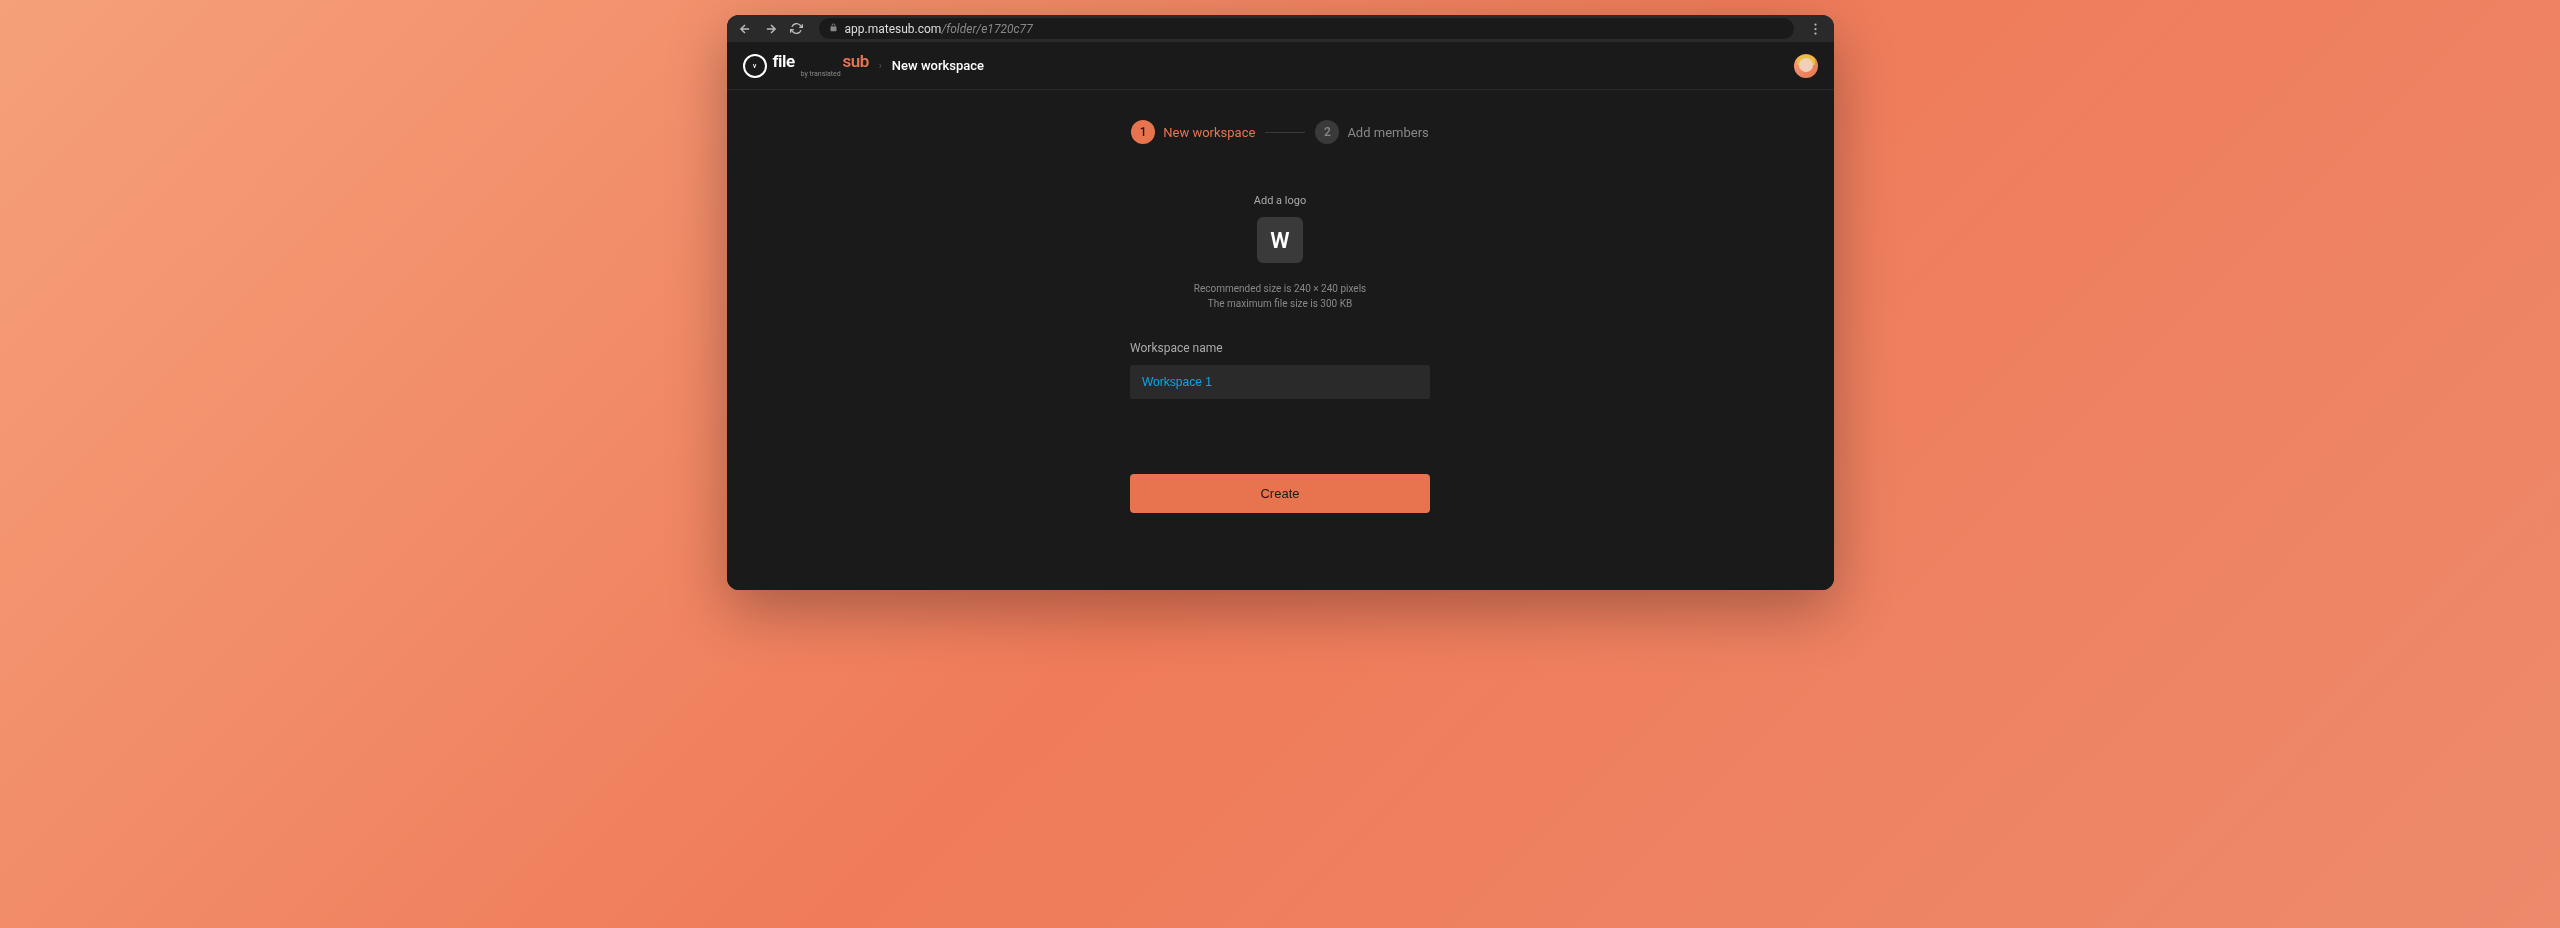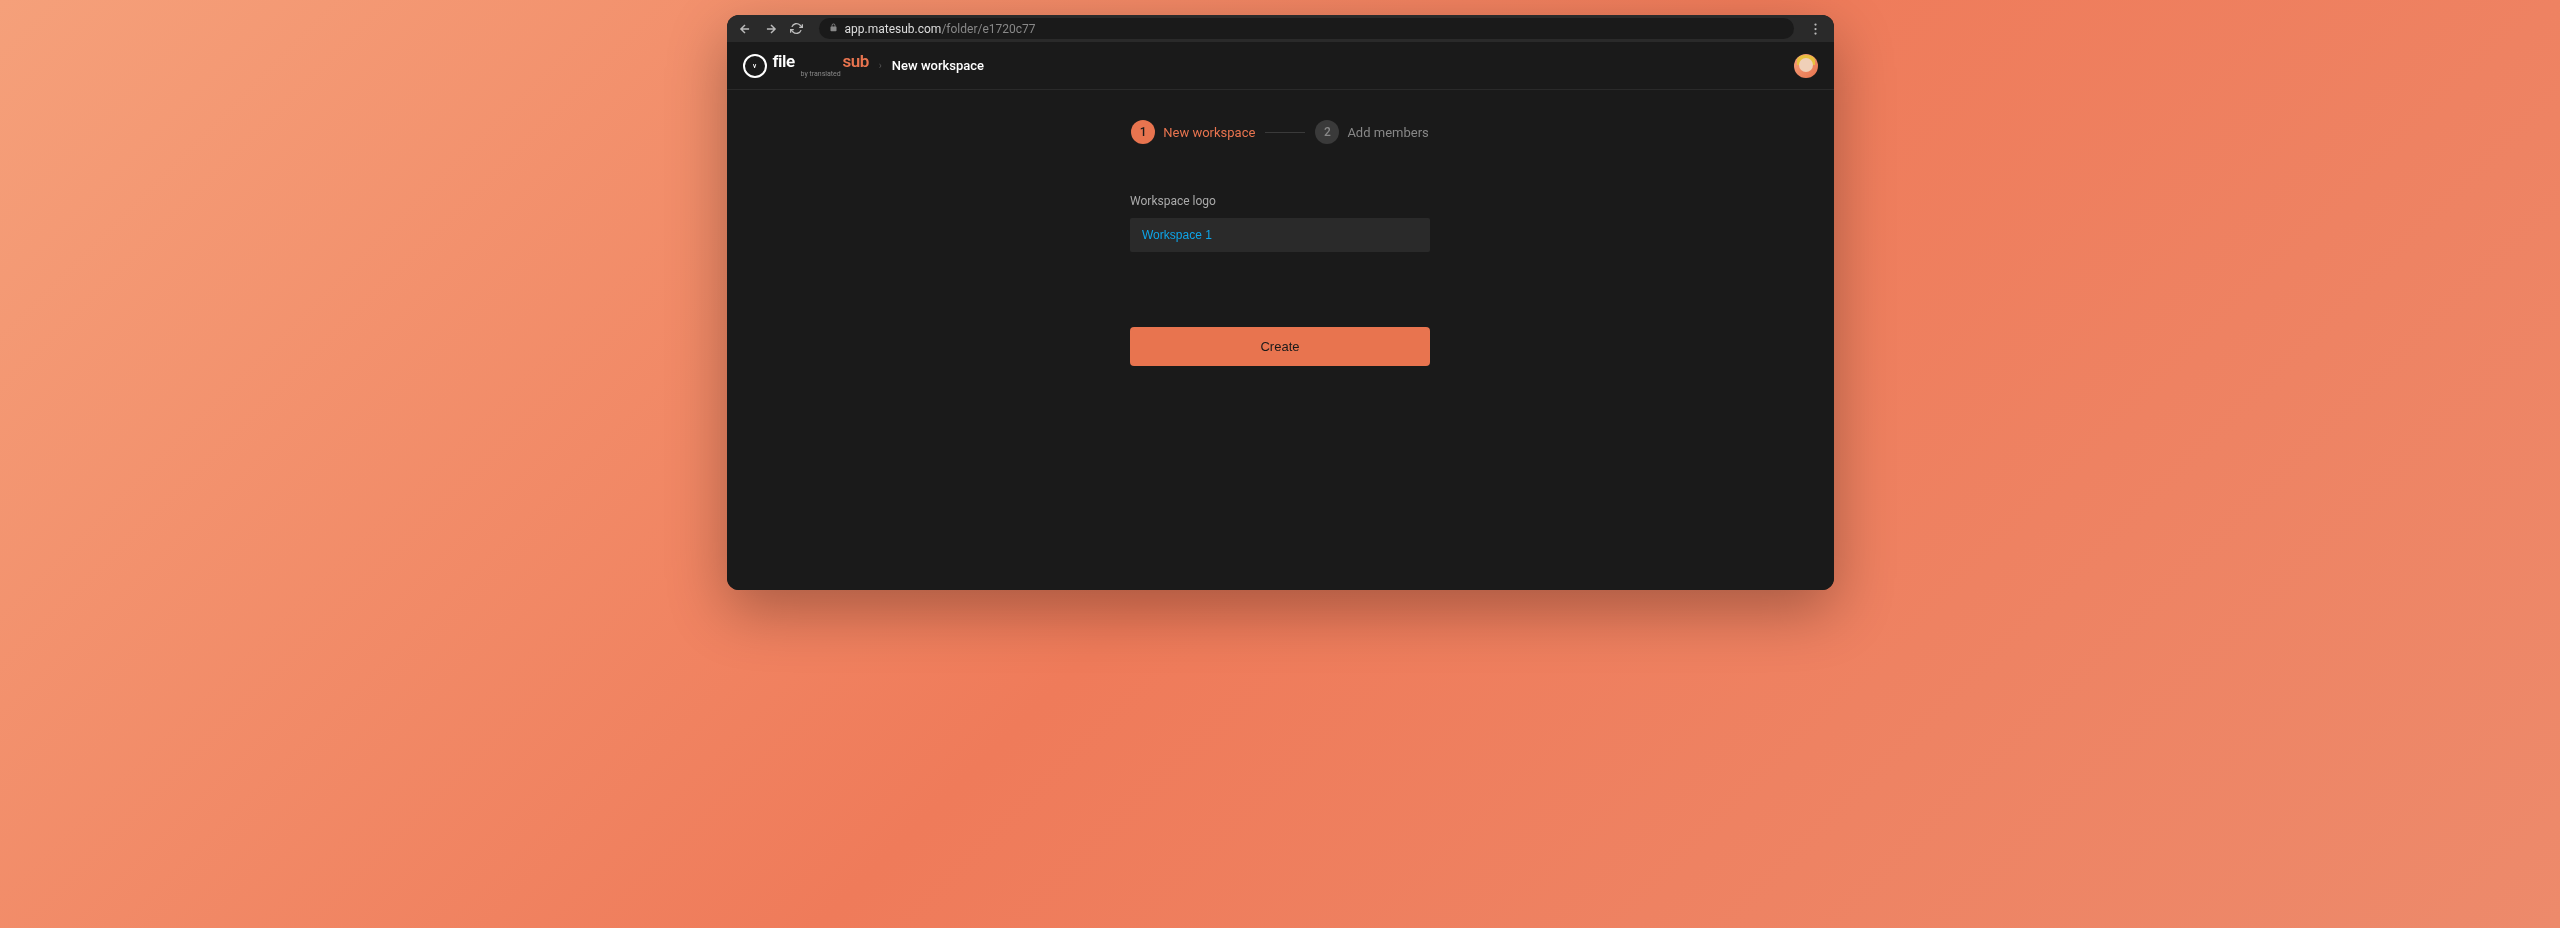--- a/index.html
+++ b/index.html
@@ -69,20 +69,21 @@
       font-size: 10px;
     }
     
     .url-text {
       color: #ddd;
       font-size: 12px;
     }
     
     .url-text .path {
       color: #888;
+      font-style: italic;
     }
     
     .menu-dots {
       width: 16px;
       color: #bbb;
       display: flex;
       justify-content: center;
     }
     
     .app-header {
@@ -397,22 +398,30 @@
           <div class="step-label">New workspace</div>
         </div>
         <div class="step-line"></div>
         <div class="step">
           <div class="step-circle">2</div>
           <div class="step-label">Add members</div>
         </div>
       </div>
       
       
-      
-      <div class="field-label">Workspace logo</div>
+      <div class="logo-upload-section">
+        <div class="upload-label">Add a logo</div>
+        <div class="logo-preview">W</div>
+        <div class="upload-hint">
+          <div>Recommended size is 240 × 240 pixels</div>
+          <div>The maximum file size is 300 KB</div>
+        </div>
+      </div>
+      
+      <div class="field-label">Workspace name</div>
       <input type="text" class="text-input" value="Workspace 1" style="">
       
       <button class="primary-button">Create</button>
       
     </div>
   </div>
 
 </div>
 
 </body></html>

